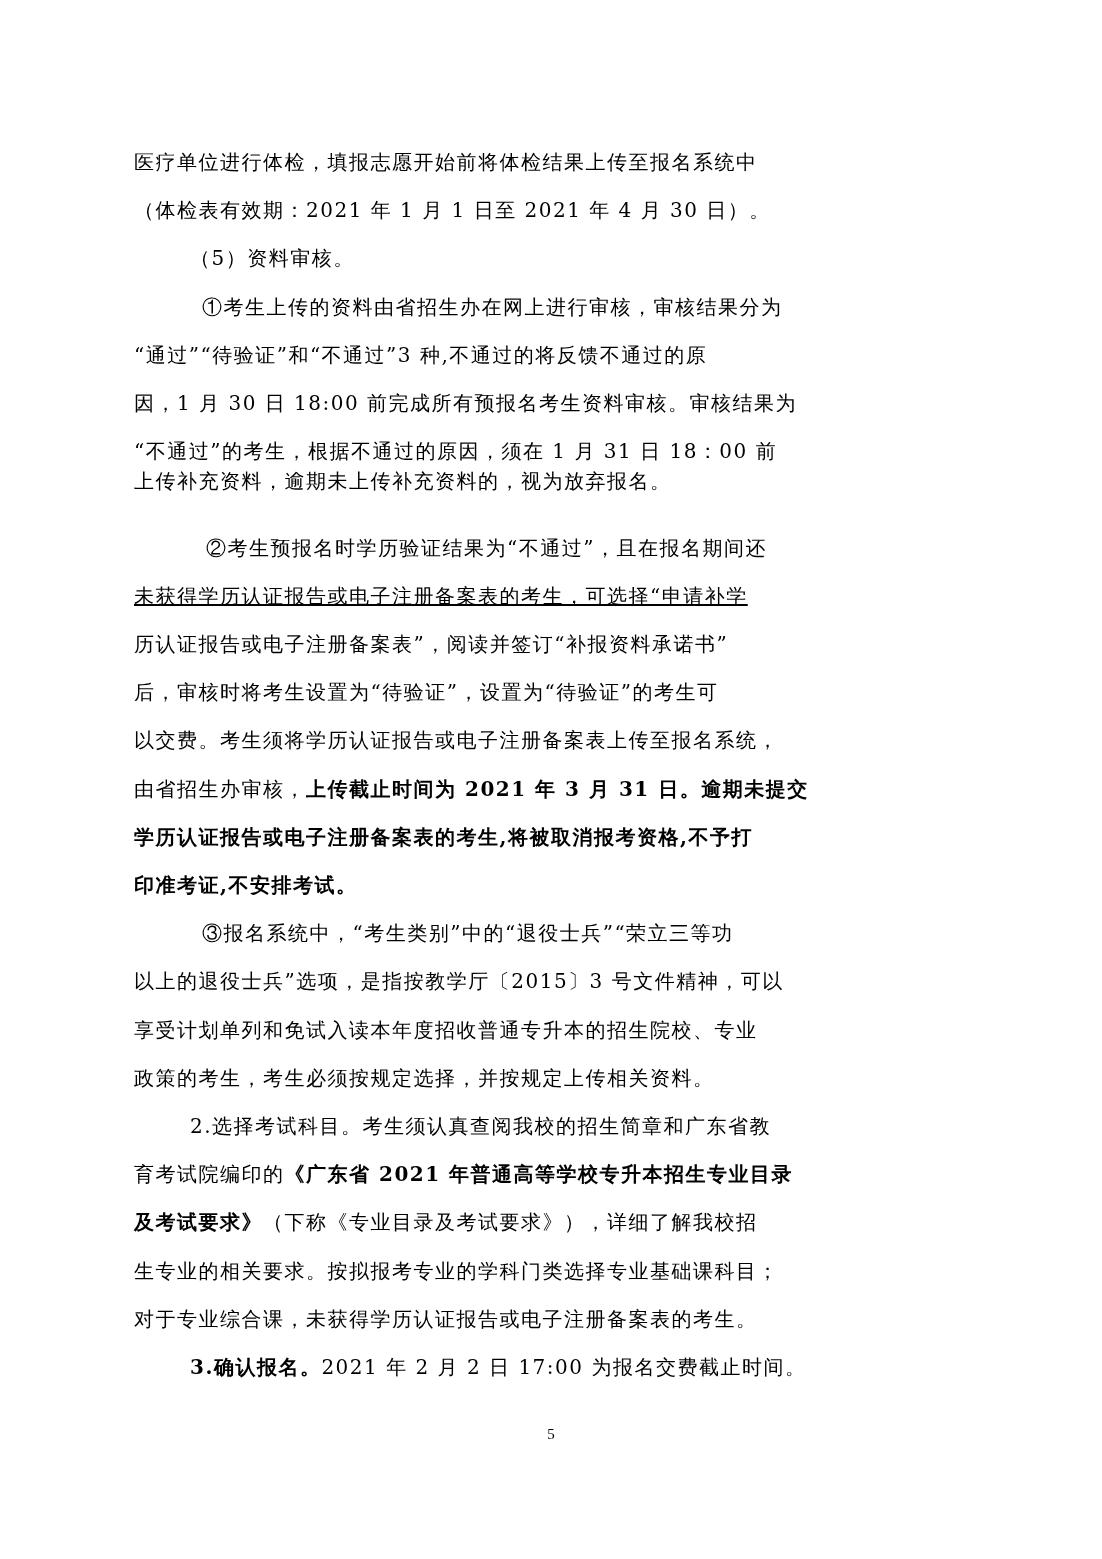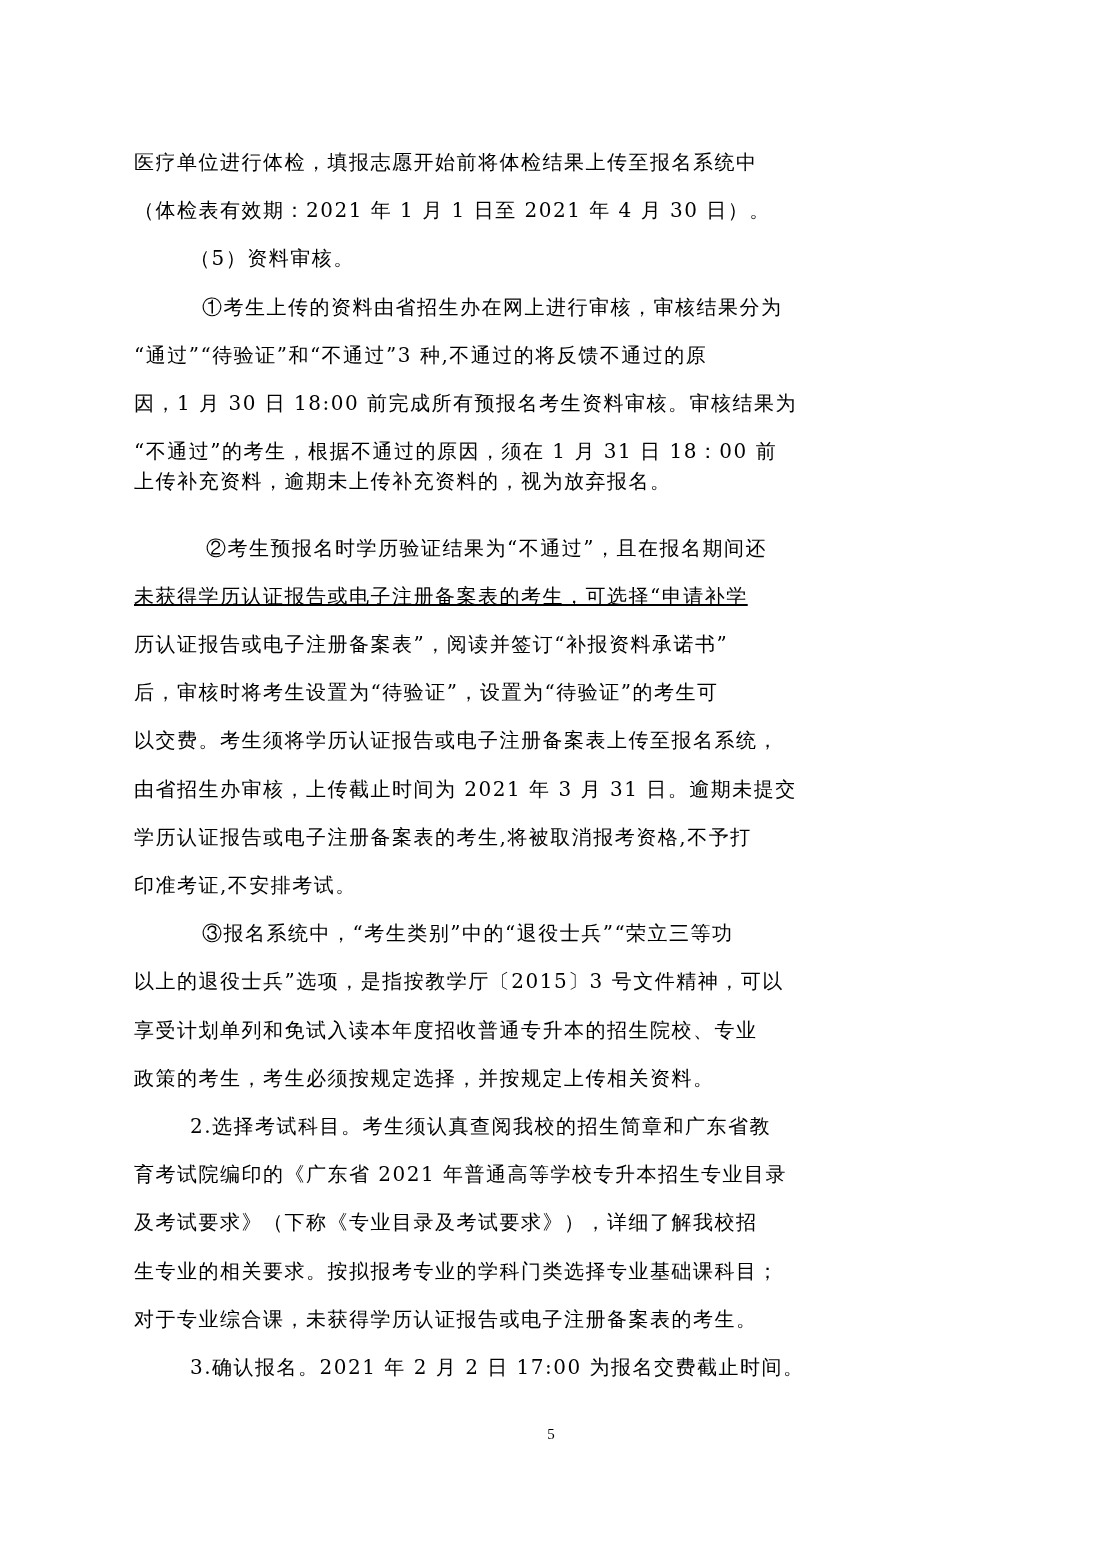--- a/index.html
+++ b/index.html
@@ -1,21 +1,21 @@
 <!DOCTYPE html>
 <html><head>
 <meta charset="utf-8">
 <style>
   html, body { margin: 0; padding: 0; background: #ffffff; }
   body { width: 1102px; height: 1559px; position: relative; overflow: hidden;
          font-family: "DejaVu Serif", "Liberation Serif", serif; color: #000; }
   .page { position: absolute; left: 134px; top: 136px; width: 836px; }
   .line { position: absolute; left: 0; height: 52px; line-height: 52px;
           font-size: 20px; white-space: nowrap; letter-spacing: 1.5px; }
-  .b { font-weight: normal; }
+  .b { font-weight: bold; }
   .pagenum { position: absolute; top: 1426px; left: 0; width: 1102px; text-align: center;
              font-size: 15px; font-family: "Liberation Serif", serif; }
 </style>
 </head>
 <body>
 
 <div class="page" id="page">
     <div class="line" style="top: 0px; left: 0px;"><span>医疗单位进行体检，填报志愿开始前将体检结果上传至报名系统中</span></div>
     <div class="line" style="top: 48.2px; left: 0px;"><span>（体检表有效期：2021 年 1 月 1 日至 2021 年 4 月 30 日）。</span></div>
     <div class="line" style="top: 96.4px; left: 56px;"><span>（5）资料审核。</span></div>

